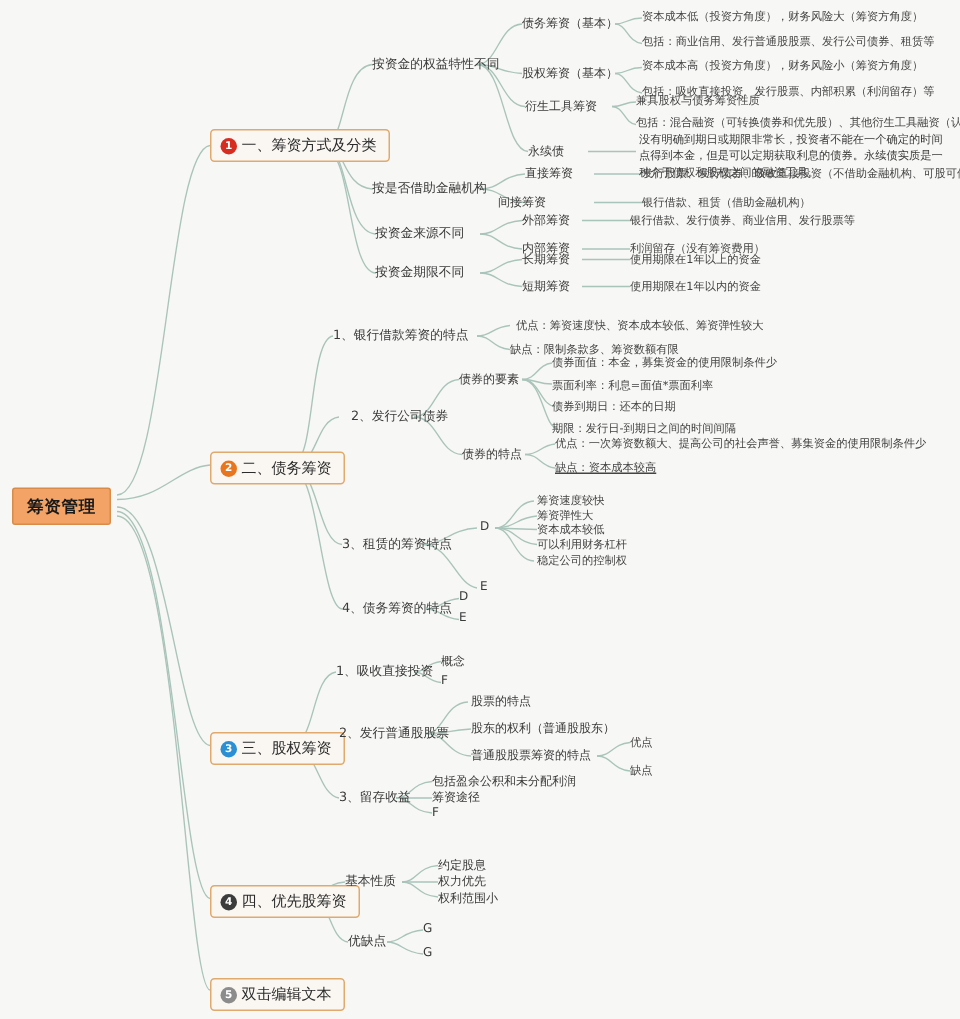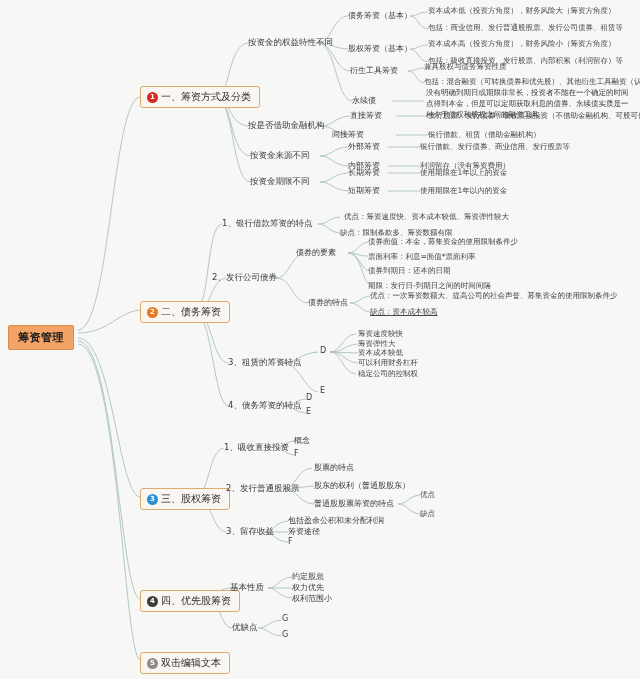--- a/index.html
+++ b/index.html
@@ -214,22 +214,22 @@
 
   <div class="node t3" style="left:348px;top:167px;">长期筹资</div>
   <div class="node t4" style="left:420px;top:168px;">使用期限在1年以上的资金</div>
   <div class="node t3" style="left:348px;top:185px;">短期筹资</div>
   <div class="node t4" style="left:420px;top:186px;">使用期限在1年以内的资金</div>
 
   <div class="node t2" style="left:222px;top:218px;">1、银行借款筹资的特点</div>
   <div class="node t4" style="left:344px;top:212px;">优点：筹资速度快、资本成本较低、筹资弹性较大</div>
   <div class="node t4" style="left:340px;top:228px;">缺点：限制条款多、筹资数额有限</div>
 
-  <div class="node t2" style="left:212px;top:272px;">2、发行公司债券</div>
-  <div class="node t3" style="left:296px;top:247px;">债券的要素</div>
+  <div class="node t2" style="left:234px;top:272px;">2、发行公司债券</div>
+  <div class="node t3" style="left:306px;top:247px;">债券的要素</div>
   <div class="node t4" style="left:368px;top:237px;">债券面值：本金，募集资金的使用限制条件少</div>
   <div class="node t4" style="left:368px;top:252px;">票面利率：利息=面值*票面利率</div>
   <div class="node t4" style="left:368px;top:266px;">债券到期日：还本的日期</div>
   <div class="node t4" style="left:368px;top:281px;">期限：发行日-到期日之间的时间间隔</div>
   <div class="node t3" style="left:308px;top:297px;">债券的特点</div>
   <div class="node t4" style="left:370px;top:291px;">优点：一次筹资数额大、提高公司的社会声誉、募集资金的使用限制条件少</div>
   <div class="node t4" style="left:370px;top:307px;text-decoration:underline;">缺点：资本成本较高</div>
 
   <div class="node t2" style="left:228px;top:357px;">3、租赁的筹资特点</div>
   <div class="node t3" style="left:320px;top:346px;">D</div>

